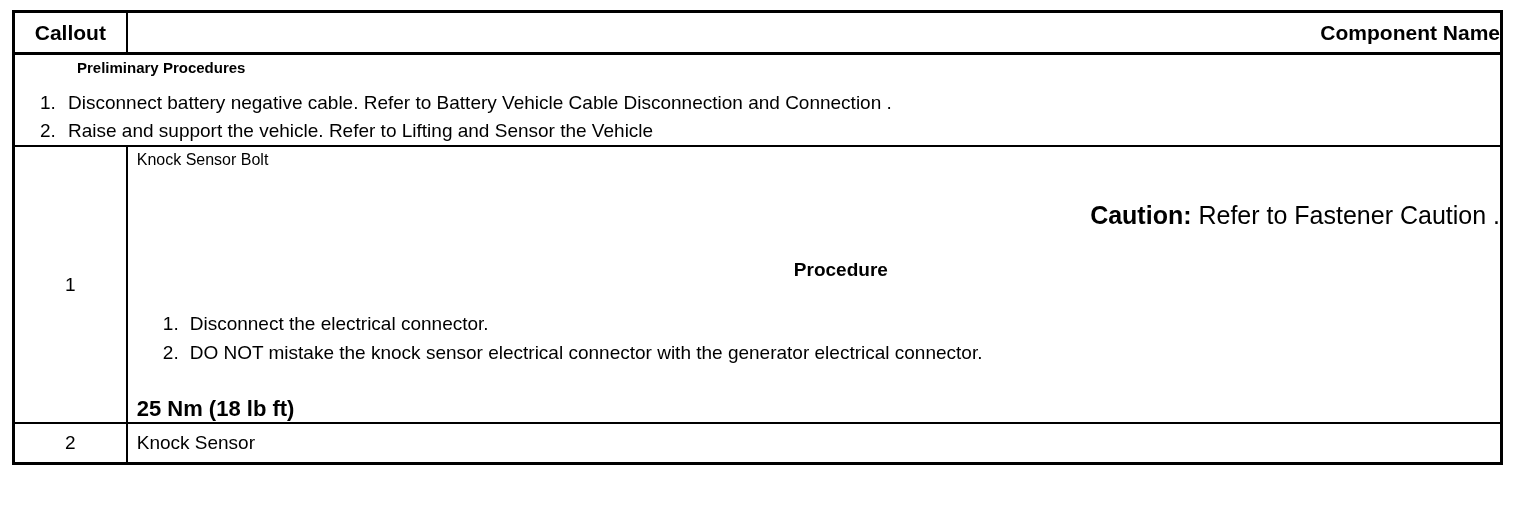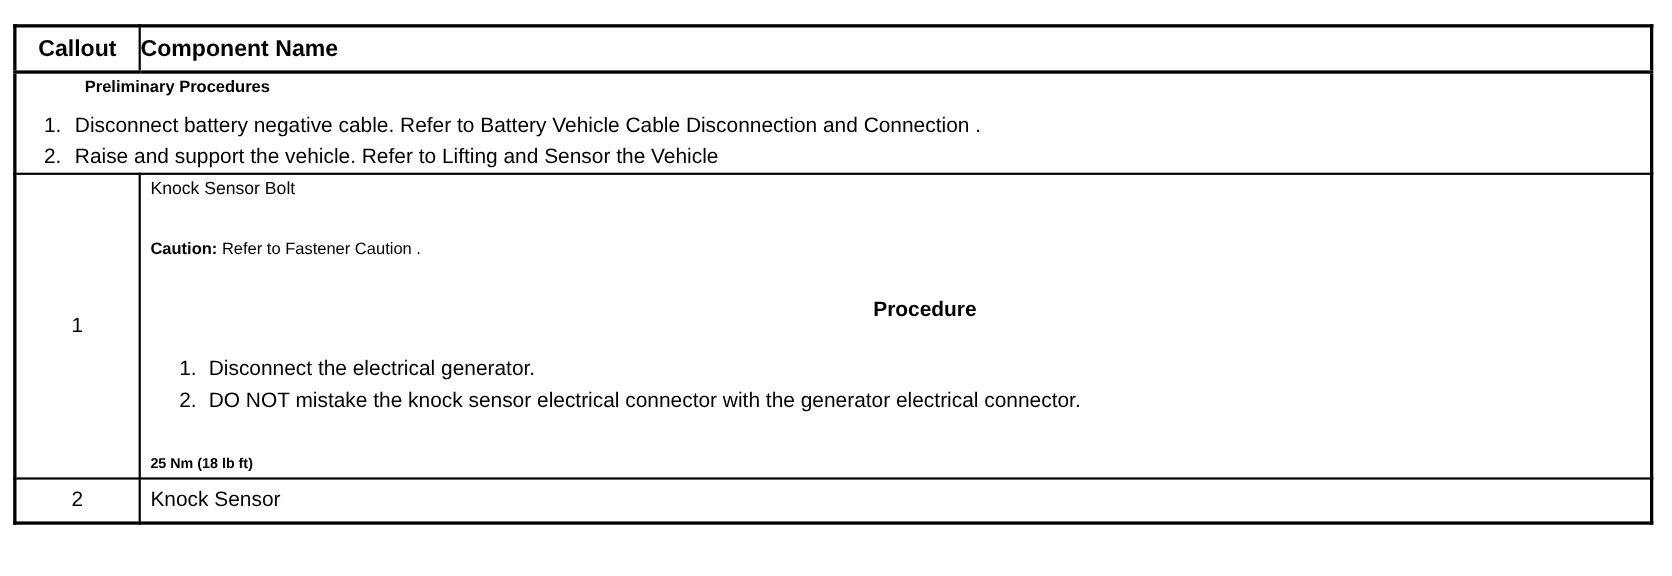--- a/index.html
+++ b/index.html
@@ -11,21 +11,21 @@
     width: 1520px;
     height: 524px;
     font-family: "Liberation Sans", sans-serif;
     color: #000000;
     overflow: hidden;
   }
 
   .doc-table {
     position: absolute;
     left: 12px;
-    top: 22px;
+    top: 10px;
     width: 1491px;
     border-collapse: collapse;
     border: 3px solid #000;
     background: #fff;
     table-layout: fixed;
   }
 
   .doc-table td,
   .doc-table th {
     border: 2px solid #000;
@@ -42,21 +42,21 @@
     border-bottom: 3px solid #000;
     font-size: 21px;
     font-weight: bold;
     height: 39px;
     line-height: 39px;
   }
   .hdr-callout {
     text-align: center;
   }
   .hdr-name {
-    text-align: left;
+    text-align: right;
   }
 
   
   .prelim-cell {
     padding: 12px 0 14px 0;
   }
   .prelim-title {
     font-size: 15px;
     font-weight: bold;
     margin: 0 0 8px 62px;
@@ -90,24 +90,25 @@
   }
   .detail-cell > * {
     margin: 0;
   }
   .line-name {
     font-size: 16px;
     line-height: 26px;
     padding-left: 9px;
   }
   .line-caution {
-    font-size: 15px;
+    font-size: 25px;
     line-height: 26px;
     padding-left: 9px;
     margin-top: 29px;
+    text-align: right;
   }
   .line-caution b {
     font-weight: bold;
   }
   .sub-title {
     font-size: 19px;
     font-weight: bold;
     line-height: 26px;
     padding-left: 54px;
     margin-top: 29px;
@@ -124,21 +125,21 @@
     display: flex;
     margin-left: 19px;
   }
   .proc-list .num {
     width: 32px;
     flex: 0 0 32px;
     text-align: right;
     padding-right: 11px;
   }
   .line-torque {
-    font-size: 13px;
+    font-size: 22px;
     font-weight: bold;
     line-height: 26px;
     padding-left: 9px;
     margin-top: 29px;
   }
 
   .row-simple td {
     height: 38px;
   }
   .row-simple .line-name {
@@ -181,21 +182,21 @@
       <td class="detail-cell">
         <div class="line-name">Knock Sensor Bolt</div>
 
         <div class="line-caution"><b>Caution:</b><span> Refer to Fastener Caution .</span></div>
 
         <div class="sub-title">Procedure</div>
 
         <ol class="proc-list">
           <li>
             <span class="num">1.</span>
-            <span class="txt">Disconnect the electrical generator.</span>
+            <span class="txt">Disconnect the electrical connector.</span>
           </li>
           <li>
             <span class="num">2.</span>
             <span class="txt">DO NOT mistake the knock sensor electrical connector with the generator electrical connector.</span>
           </li>
         </ol>
 
         <div class="line-torque">25 Nm (18 lb ft)</div>
       </td>
     </tr>

